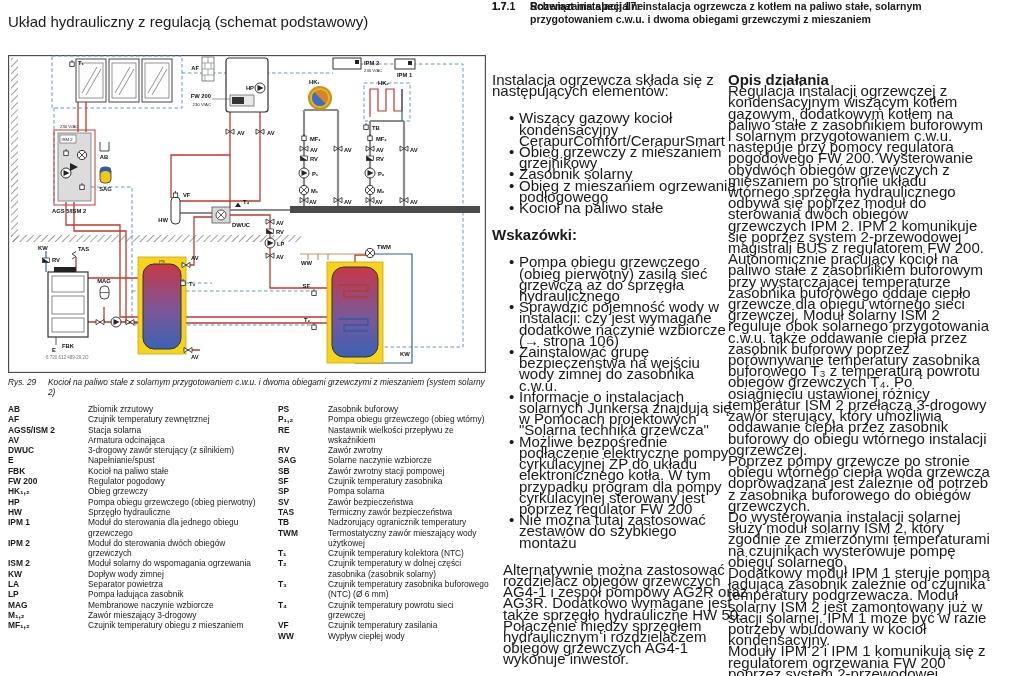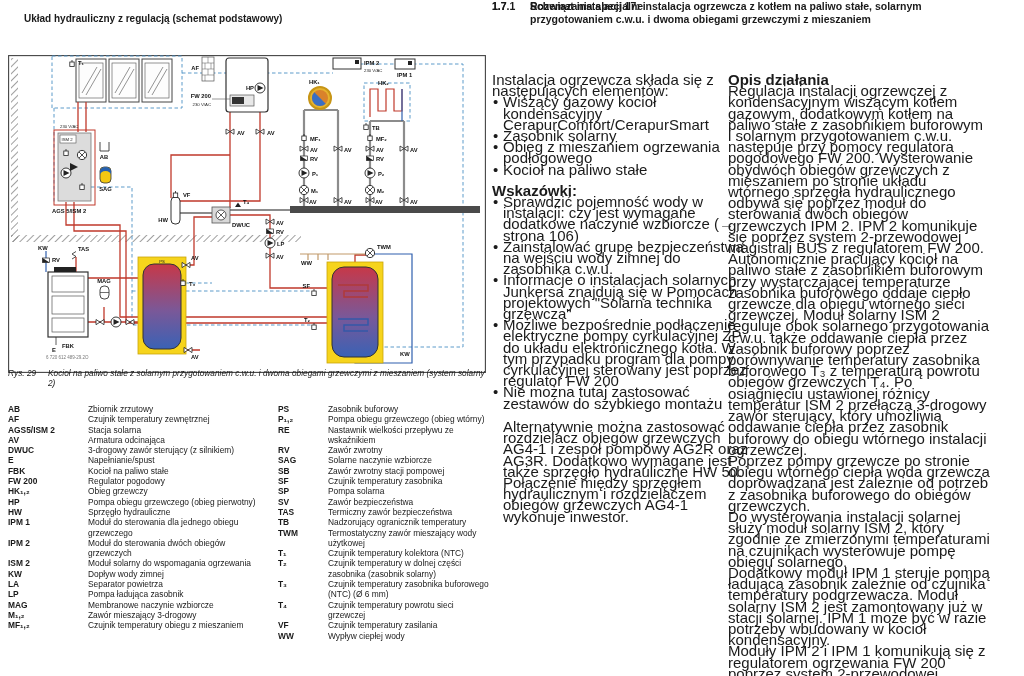--- a/index.html
+++ b/index.html
@@ -1,36 +1,36 @@
 <!DOCTYPE html>
 <html><head>
 <meta charset="utf-8">
 <style>
   html,body{margin:0;padding:0}
   body{width:1024px;height:676px;background:#fff;position:relative;overflow:hidden;
        font-family:"Liberation Sans","DejaVu Sans",sans-serif;color:#1a1a1a;}
   .abs{position:absolute}
-  .diagram-title{left:24px;top:13px;font-size:10px;font-weight:bold}
+  .diagram-title{left:8px;top:13px;font-size:15px;font-weight:normal}
   svg.diagram{left:8px;top:55px}
-  .figure-caption{left:8px;top:368px;width:480px;font-size:8.3px;font-style:italic;display:flex}
+  .figure-caption{left:8px;top:377px;width:480px;font-size:8.3px;font-style:italic;display:flex}
   .fig-label{width:40px;flex:none}
   .legend{left:8px;top:404px;width:484px;display:flex;gap:14px;font-size:8.4px;line-height:10.3px}
   .legend-col-left{width:256px}
   .legend-col-right{width:214px}
   .legend-row{display:flex}
   .legend-abbr{font-weight:bold;flex:none}
   .legend-col-left .legend-abbr{width:80px}
   .legend-col-right .legend-abbr{width:50px}
   .sec{left:492px;display:flex;font-weight:bold;font-size:10.5px;line-height:12.5px}
   .sec-num{width:38px;flex:none}
   #sec171 .sec-title{width:470px}
   .col{font-size:15px;line-height:11.2px}
   #col1{left:492px;top:74px;width:260px}
   #col2{left:728px;top:74px;width:262px}
-  .col ul{margin:0;padding:0;list-style:none}
+  .col ul{margin:16px;padding:0;list-style:none}
   .col li{position:relative;padding-left:11px}
   .col li::before{content:"•";position:absolute;left:1px}
   .bold-head{font-weight:bold;margin-top:10px}
   .cont{margin-left:11px;margin-top:12px}
   #col2 p{margin:0}
   .svg-lbl{font-weight:bold;font-size:5.8px;fill:#111;font-family:"Liberation Sans","DejaVu Sans",sans-serif}
   .svg-tiny{font-size:4.3px;fill:#222;font-weight:normal;font-family:"Liberation Sans","DejaVu Sans",sans-serif}
   .svg-doc{font-size:4.5px;fill:#777;font-weight:normal;font-family:"Liberation Sans","DejaVu Sans",sans-serif}
   .end{text-anchor:end}.mid{text-anchor:middle}
 </style>
@@ -523,27 +523,29 @@
 <div class="abs sec" id="sec171">
   <span class="sec-num">1.7.1</span>
   <span class="sec-title">Schemat instalacji 17: instalacja ogrzewcza z kotłem na paliwo stałe, solarnym przygotowaniem c.w.u. i dwoma obiegami grzewczymi z mieszaniem</span>
 </div>
 
 <div class="abs col" id="col1">
   <div>Instalacja ogrzewcza składa się z następujących elementów:</div>
   <ul>
 
   <li>Wiszący gazowy kocioł kondensacyjny CerapurComfort/CerapurSmart</li>
+      <li>Obieg grzewczy z mieszaniem grzejnikowy</li>
       <li>Zasobnik solarny</li>
       <li>Obieg z mieszaniem ogrzewania podłogowego</li>
       <li>Kocioł na paliwo stałe</li>
     </ul>
   <div class="bold-head">Wskazówki:</div>
   <ul>
 
+  <li>Pompa obiegu grzewczego (obieg pierwotny) zasila sieć grzewczą aż do sprzęgła hydraulicznego</li>
       <li>Sprawdzić pojemność wody w instalacji: czy jest wymagane dodatkowe naczynie wzbiorcze (→ strona 106)</li>
       <li>Zainstalować grupę bezpieczeństwa na wejściu wody zimnej do zasobnika c.w.u.</li>
       <li>Informacje o instalacjach solarnych Junkersa znajdują się w Pomocach projektowych "Solarna technika grzewcza"</li>
       <li>Możliwe bezpośrednie podłączenie elektryczne pompy cyrkulacyjnej ZP do układu elektronicznego kotła. W tym przypadku program dla pompy cyrkulacyjnej sterowany jest poprzez regulator FW 200</li>
       <li>Nie można tutaj zastosować zestawów do szybkiego montażu</li>
     </ul>
   <p class="cont">Alternatywnie można zastosować rozdzielacz obiegów grzewczych AG4-1 i zespół pompowy AG2R oraz AG3R. Dodatkowo wymagane jest także sprzęgło hydrauliczne HW 50. Połączenie między sprzęgłem hydraulicznym i rozdzielaczem obiegów grzewczych AG4-1 wykonuje inwestor.</p>
 </div>
 
 <div class="abs col" id="col2">

